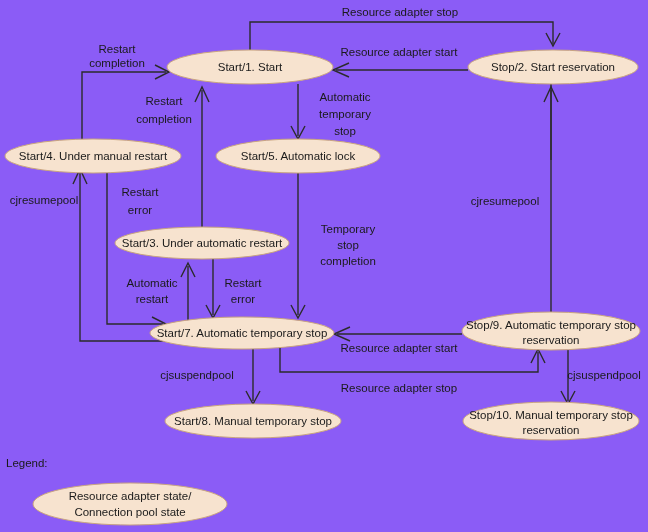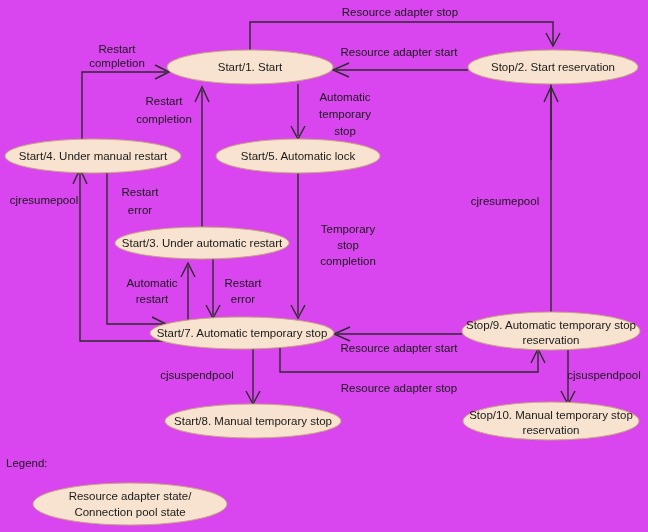--- a/index.html
+++ b/index.html
@@ -8,21 +8,21 @@
     background: #ffffff;
   }
   body {
     font-family: "Liberation Sans", sans-serif;
     color: #000000;
   }
   #canvas {
     position: relative;
     width: 648px;
     height: 532px;
-    background: #d946ef;
+    background: #8b5cf6;
     overflow: hidden;
   }
   #diagram-svg {
     position: absolute;
     left: 0;
     top: 0;
     width: 648px;
     height: 532px;
   }
   .node-label {

